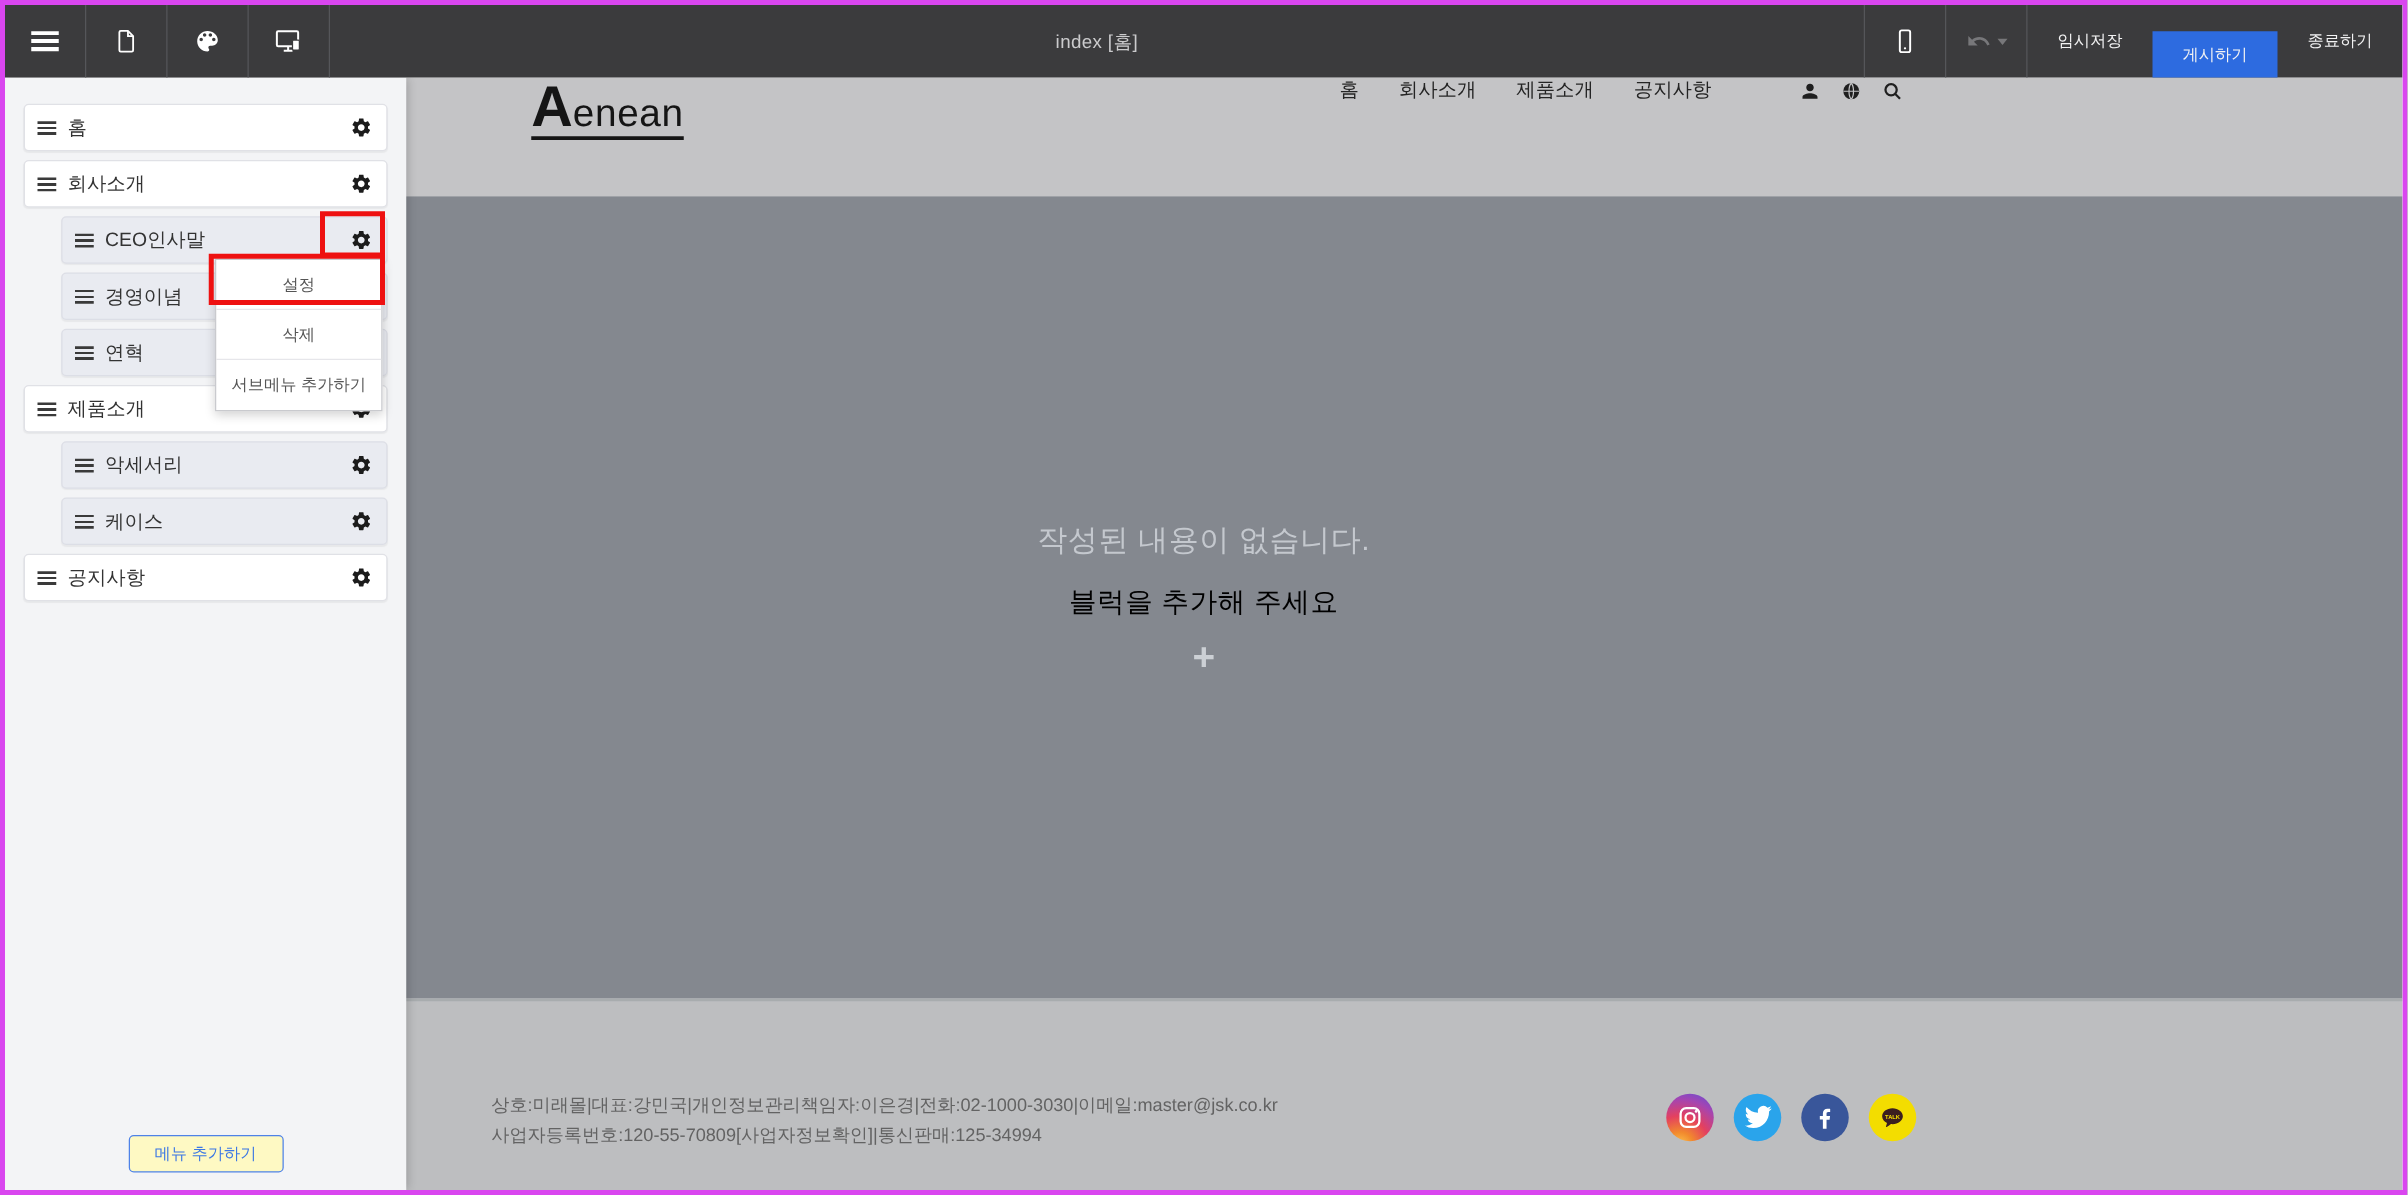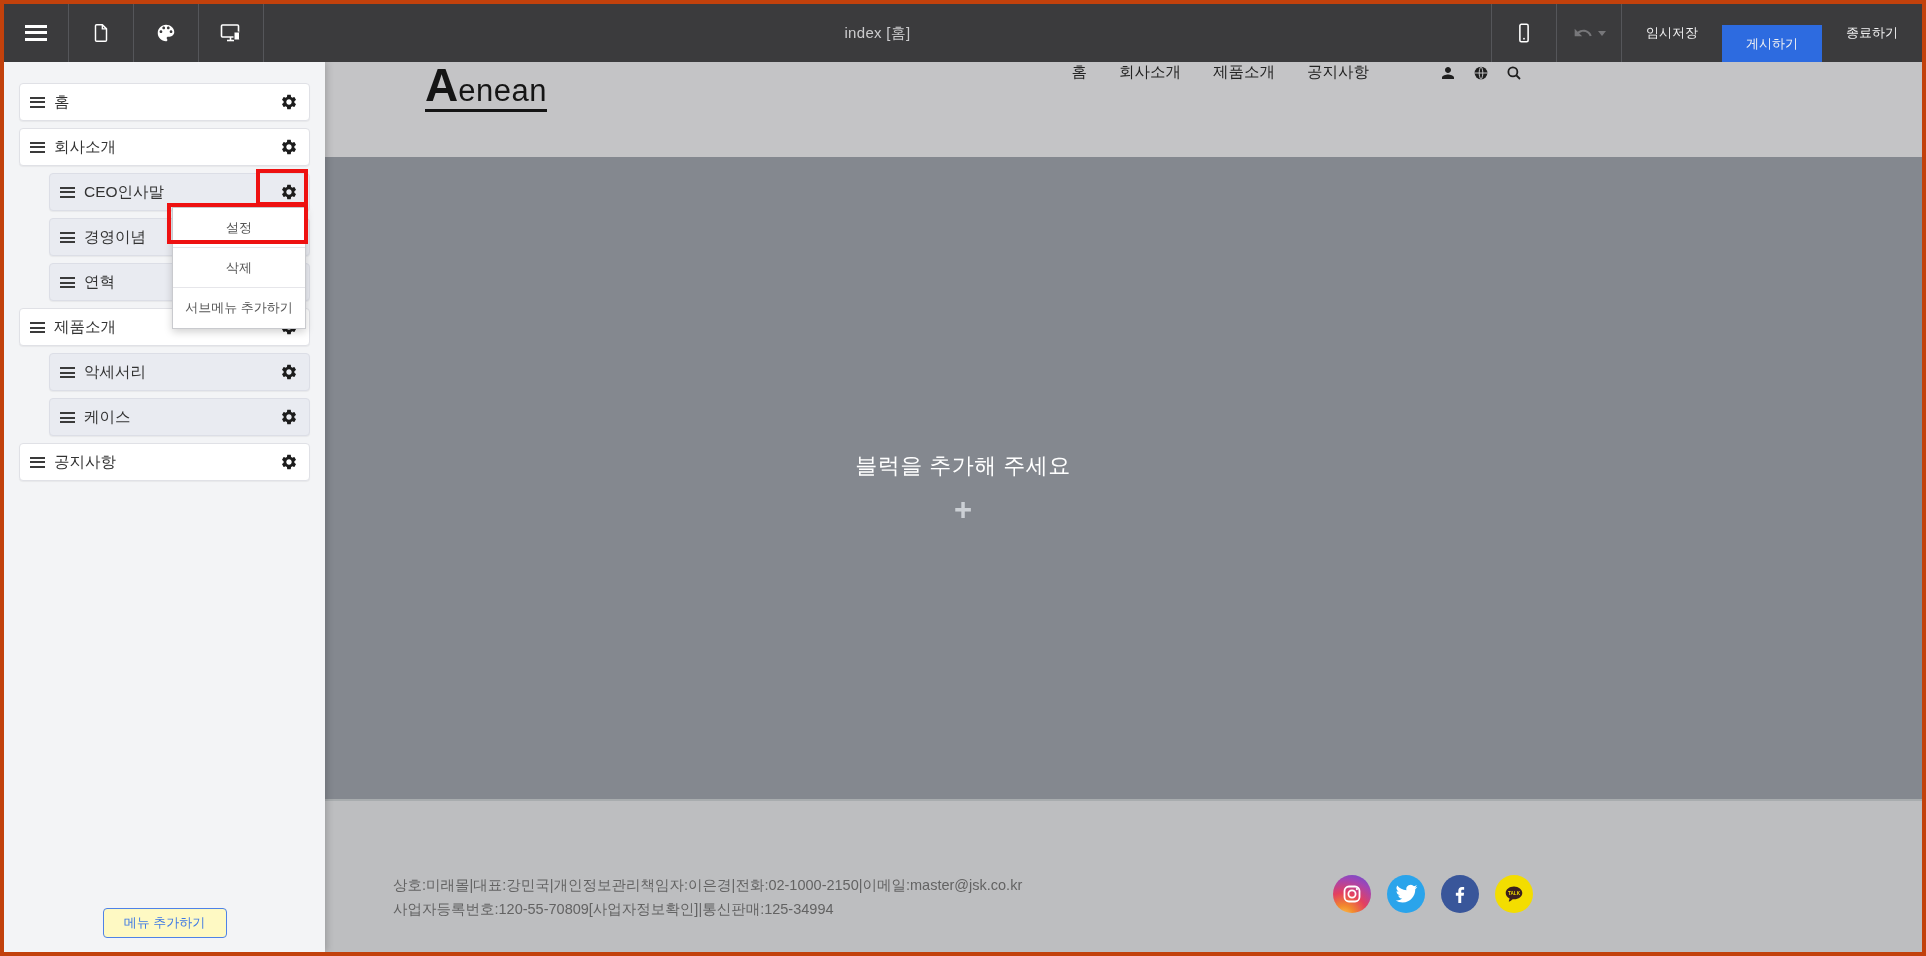--- a/index.html
+++ b/index.html
@@ -1,18 +1,18 @@
 <!DOCTYPE html>
 <html><head>
 <meta charset="utf-8">
 <style>
   * { margin:0; padding:0; box-sizing:border-box; }
   body { font-family:"Liberation Sans","DejaVu Sans",sans-serif; background:#e8e8e8; }
 
-  .frame { position:relative; width:1926px; height:956px; border:4px solid #c2410c; overflow:hidden; background:#fff;padding-left:46px; }
+  .frame { position:relative; width:1926px; height:956px; border:4px solid #d946ef; overflow:hidden; background:#fff;padding-left:46px; }
 
   
   .topbar { position:absolute; left:0; top:0; width:1918px; height:58px; background:#3b3b3d; display:flex; align-items:stretch; z-index:30; }
   .tb-cell { width:64px; display:flex; align-items:center; justify-content:center; cursor:pointer; }
   .tb-sep { width:1px; background:#55565a; margin:0; }
   .tb-title { flex:1; display:flex; align-items:center; justify-content:center; color:#cbcbcd; font-size:15px; letter-spacing:.3px; }
   .tb-btn { width:100px; display:flex; align-items:center; justify-content:center; color:#f2f2f3; font-size:13px; cursor:pointer;text-align:right; }
   .tb-btn.publish { background:#2d6be0;margin-top:21px; }
   .hamburger { width:22px; height:16px; background:linear-gradient(#fff 0 3px,transparent 3px 6.5px,#fff 6.5px 9.5px,transparent 9.5px 13px,#fff 13px 16px); }
   .caret-down { width:0; height:0; border-left:4px solid transparent; border-right:4px solid transparent; border-top:5px solid #77777a; margin-left:5px; }
@@ -47,21 +47,21 @@
   .pv-logo { color:#151515; border-bottom:3px solid #151515; padding-bottom:1px; cursor:pointer; line-height:1; }
   .logo-initial { font-size:46px; font-weight:800; }
   .logo-rest { font-size:31px; font-weight:500; letter-spacing:.5px; }
   .pv-nav { display:flex; align-items:center; gap:32px; }
   .pv-navlink { font-size:15.5px; color:#242424; cursor:pointer; }
   .pv-icons { display:flex; align-items:center; gap:15px; margin-left:38px; }
   .pv-icons svg { width:18px; height:18px; display:block; cursor:pointer; }
 
   .pv-content { height:642px; background:#84888f; display:flex; flex-direction:column; align-items:center; justify-content:center; }
   .empty1 { font-size:24px; color:#c4c8ce; letter-spacing:.5px; }
-  .empty2 { font-size:22px; color:#ffffff; margin-top:19px; letter-spacing:.5px; }
+  .empty2 { font-size:22px; color:#000000; margin-top:19px; letter-spacing:.5px; }
   .plus { font-size:31px; font-weight:700; color:#ccd0d5; margin-top:13px; line-height:1; cursor:pointer; }
 
   .pv-footer { height:153px; background:#bdbec0; border-top:2px solid #a8acae; }
   .ft-wrap { width:1140px; margin:0 auto; display:flex; justify-content:space-between; align-items:flex-start; padding-top:72px; }
   .ft-lines { font-size:14.5px; color:#636363; line-height:24px; }
   .ft-social { display:flex; gap:16px; margin-top:2px; }
   .soc { width:38px; height:38px; border-radius:50%; display:flex; align-items:center; justify-content:center; cursor:pointer; }
   .soc svg { width:24px; height:24px; display:block; }
   .soc-ig { background:radial-gradient(circle at 28% 110%, #fdcb52 0%, #f28a2d 22%, #e4405f 48%, #a445b2 75%, #5b51d8 100%); }
   .soc-tw { background:#2aa4eb; }
@@ -153,28 +153,29 @@
             <svg viewBox="0 0 24 24">
                 <circle cx="10.5" cy="10.5" r="6" stroke="#1f1f1f" stroke-width="2.4" fill="none"></circle>
                 <path d="M15 15l5 5" stroke="#1f1f1f" stroke-width="2.4"></path>
               </svg>
           </span>
         </div>
       </div>
     </div>
 
     <div class="pv-content">
+      <div class="empty1">작성된 내용이 없습니다.</div>
       <div class="empty2">블럭을 추가해 주세요</div>
       <div class="plus">+</div>
     </div>
 
     <div class="pv-footer">
       <div class="ft-wrap">
         <div class="ft-lines">
-          <div class="ft-line">상호:미래몰|대표:강민국|개인정보관리책임자:이은경|전화:02-1000-2150|이메일:master@jsk.co.kr</div>
+          <div class="ft-line">상호:미래몰|대표:강민국|개인정보관리책임자:이은경|전화:02-1000-3030|이메일:master@jsk.co.kr</div>
           <div class="ft-line">사업자등록번호:120-55-70809[사업자정보확인]|통신판매:125-34994</div>
         </div>
         <div class="ft-social">
           <span class="soc soc-ig">
             <svg viewBox="0 0 24 24">
                 <rect x="4.5" y="4.5" width="15" height="15" rx="4.5" fill="none" stroke="#fff" stroke-width="1.8"></rect>
                 <circle cx="12" cy="12" r="3.6" fill="none" stroke="#fff" stroke-width="1.8"></circle>
                 <circle cx="16.9" cy="7.1" r="1.1" fill="#fff"></circle>
               </svg>
           </span>

